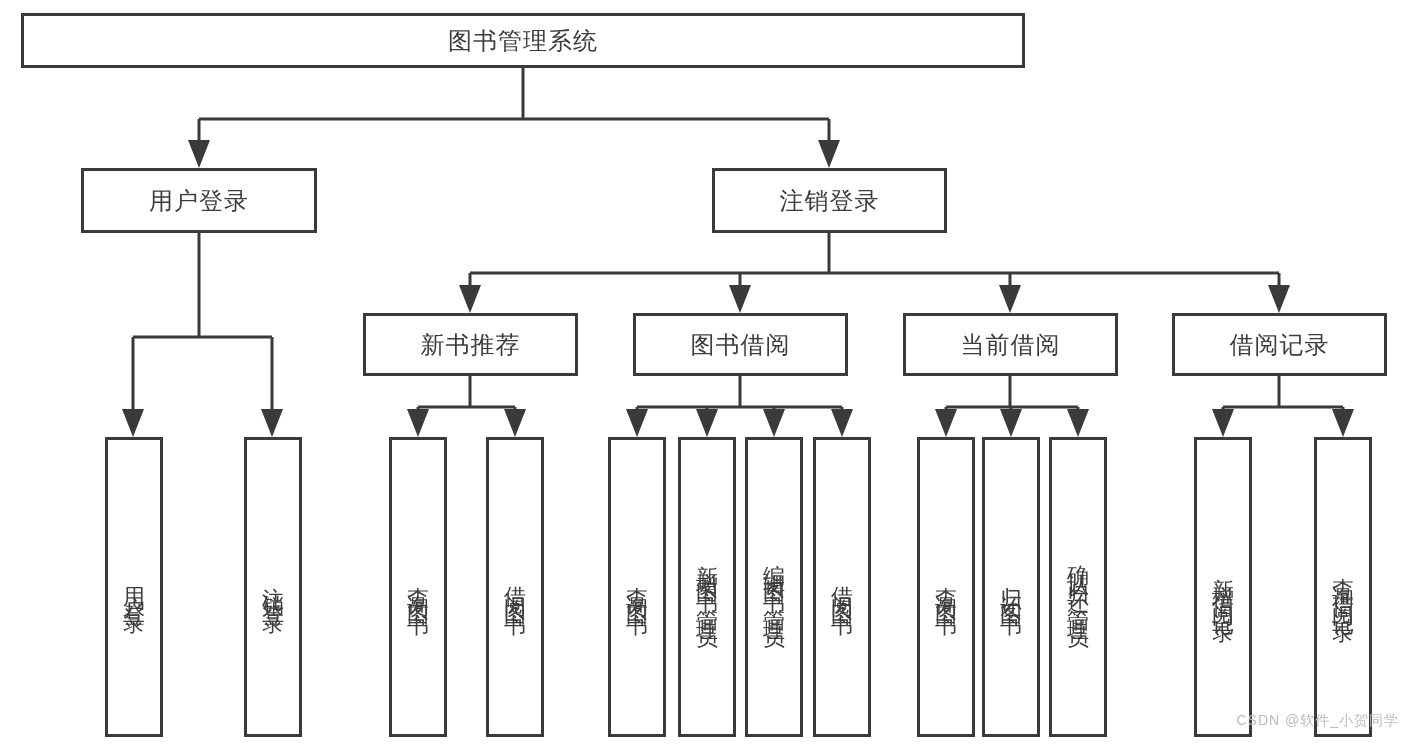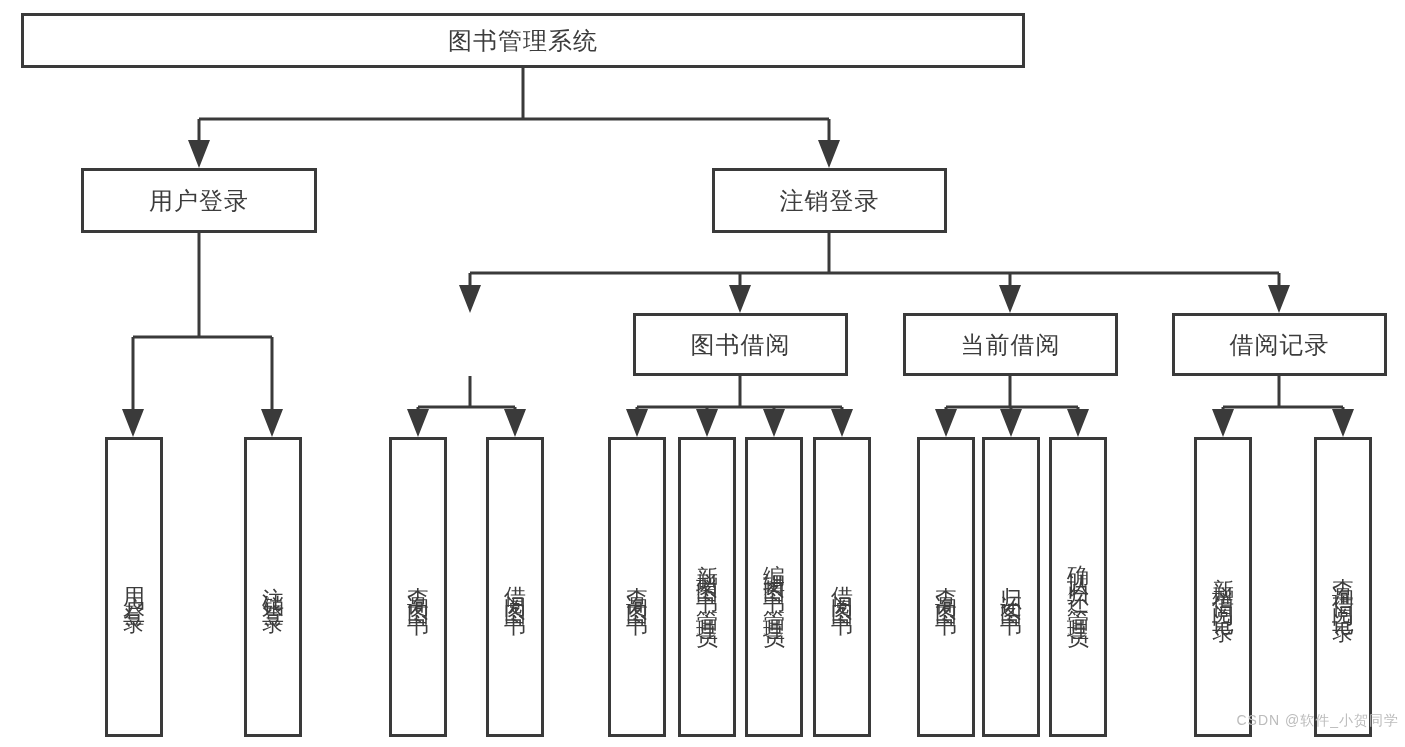--- a/index.html
+++ b/index.html
@@ -70,20 +70,23 @@
     <span class="lbl">图书管理系统</span>
   </div>
 
   <div class="hbox" style="left:81px;top:168px;width:236px;height:65px">
     <span class="lbl">用户登录</span>
   </div>
   <div class="hbox" style="left:712px;top:168px;width:235px;height:65px">
     <span class="lbl">注销登录</span>
   </div>
 
+  <div class="hbox" style="left:363px;top:313px;width:215px;height:63px">
+    <span class="lbl">新书推荐</span>
+  </div>
   <div class="hbox" style="left:633px;top:313px;width:215px;height:63px">
     <span class="lbl">图书借阅</span>
   </div>
   <div class="hbox" style="left:903px;top:313px;width:215px;height:63px">
     <span class="lbl">当前借阅</span>
   </div>
   <div class="hbox" style="left:1172px;top:313px;width:215px;height:63px">
     <span class="lbl">借阅记录</span>
   </div>
 

